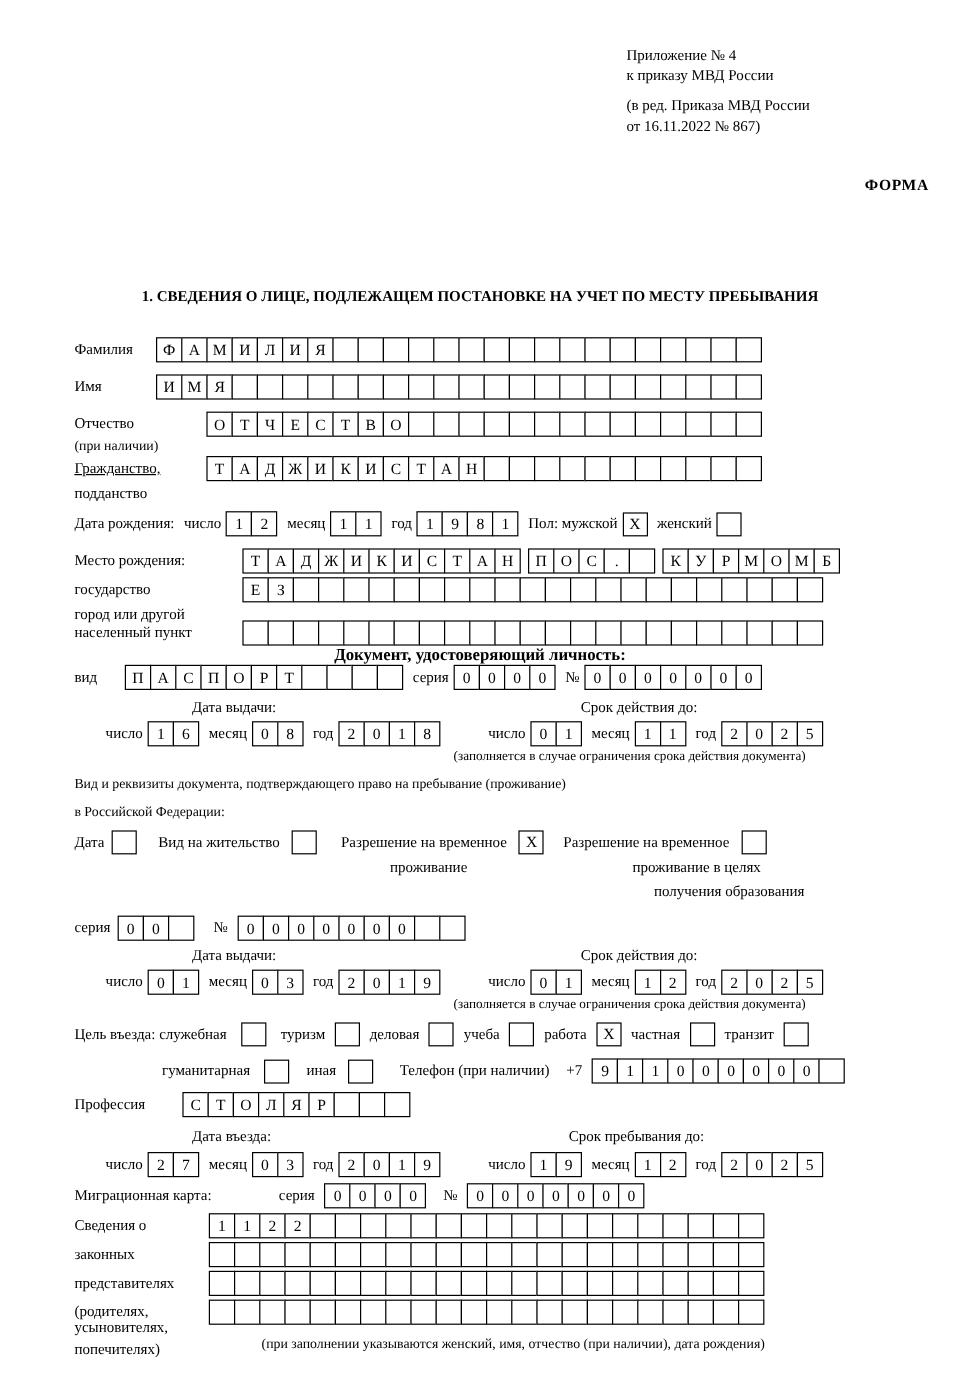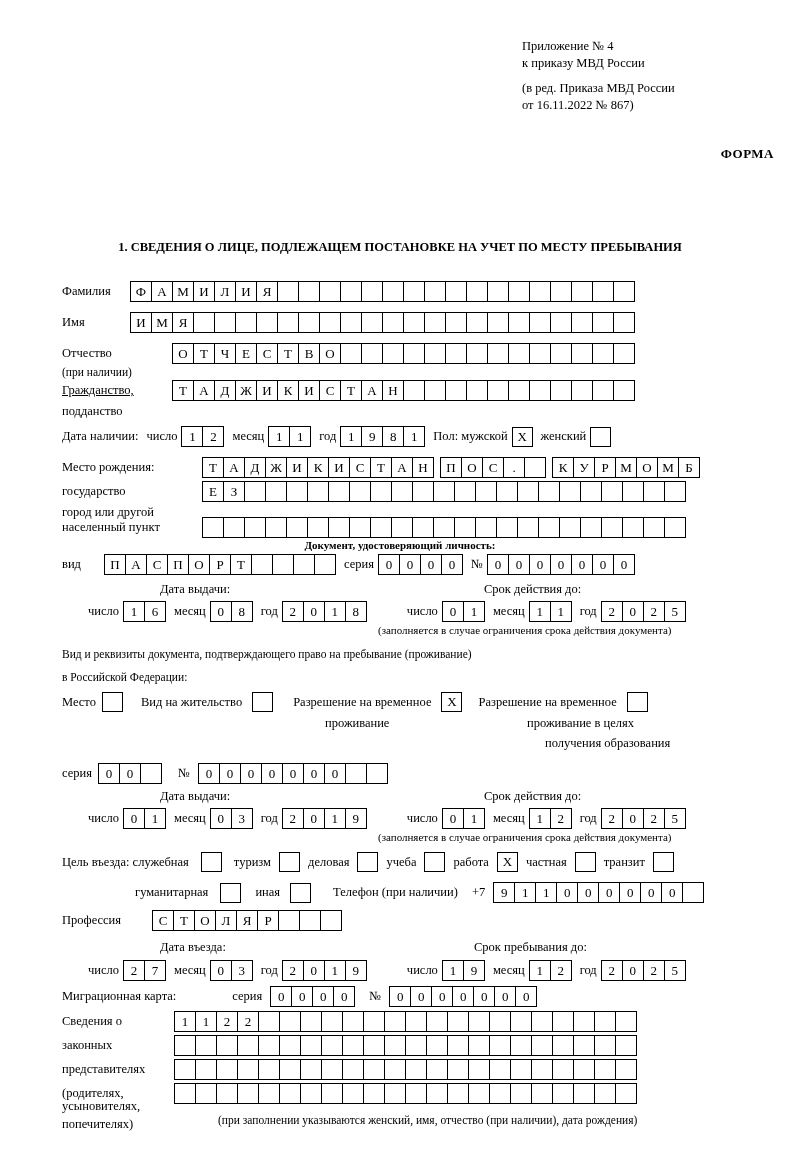--- a/index.html
+++ b/index.html
@@ -40,21 +40,21 @@
   }
   .bx:first-child{margin-left:0;}
   .boxes.sep{margin-left:6px;}
   .single{
     width:21px;height:20px;border:1px solid #000;display:inline-flex;
     align-items:center;justify-content:center;font-size:13px;box-sizing:border-box;
     vertical-align:middle;
   }
   .free{margin-left:8px;margin-right:4px;}
   .note{font-size:11px;}
-  .center-note{position:absolute;width:800px;text-align:center;font-size:11px;}
+  .center-note{position:absolute;width:800px;text-align:center;font-size:14px;}
   .bold{font-weight:bold;}
   .tiny{font-size:11.5px;}
 </style>
 </head>
 <body>
 
 <div class="page">
 
   <div class="hdr">
     <div>Приложение № 4</div>
@@ -184,21 +184,21 @@
         <span class="bx"></span>
         <span class="bx"></span>
         <span class="bx"></span>
       </span>
   </div>
   <div class="row" style="top:404px;left:62px;">
     <span class="lbl">подданство</span>
   </div>
 
   <div class="row" style="top:426px;left:62px;">
-    <span class="lbl">Дата наличии:</span>
+    <span class="lbl">Дата рождения:</span>
     <span class="lbl free">число</span>
     <span class="boxes">
         <span class="bx">1</span>
         <span class="bx">2</span>
       </span>
     <span class="lbl free">месяц</span>
     <span class="boxes">
         <span class="bx">1</span>
         <span class="bx">1</span>
       </span>
@@ -391,21 +391,21 @@
   </div>
 
   <div class="row" style="top:648px;left:62px;">
     <span class="lbl tiny">Вид и реквизиты документа, подтверждающего право на пребывание (проживание)</span>
   </div>
   <div class="row" style="top:671px;left:62px;">
     <span class="lbl tiny">в Российской Федерации:</span>
   </div>
 
   <div class="row" style="top:692px;left:62px;">
-    <span class="lbl">Место</span>
+    <span class="lbl">Дата</span>
     <span class="single" style="margin-left:6px;"></span>
     <span class="lbl" style="margin-left:18px;">Вид на жительство</span>
     <span class="single" style="margin-left:10px;"></span>
     <span class="lbl" style="margin-left:20px;">Разрешение на временное</span>
     <span class="single" style="margin-left:10px;">X</span>
     <span class="lbl" style="margin-left:16px;">Разрешение на временное</span>
     <span class="single" style="margin-left:10px;"></span>
   </div>
   <div class="row" style="top:716px;left:325px;">
     <span class="lbl">проживание</span>

